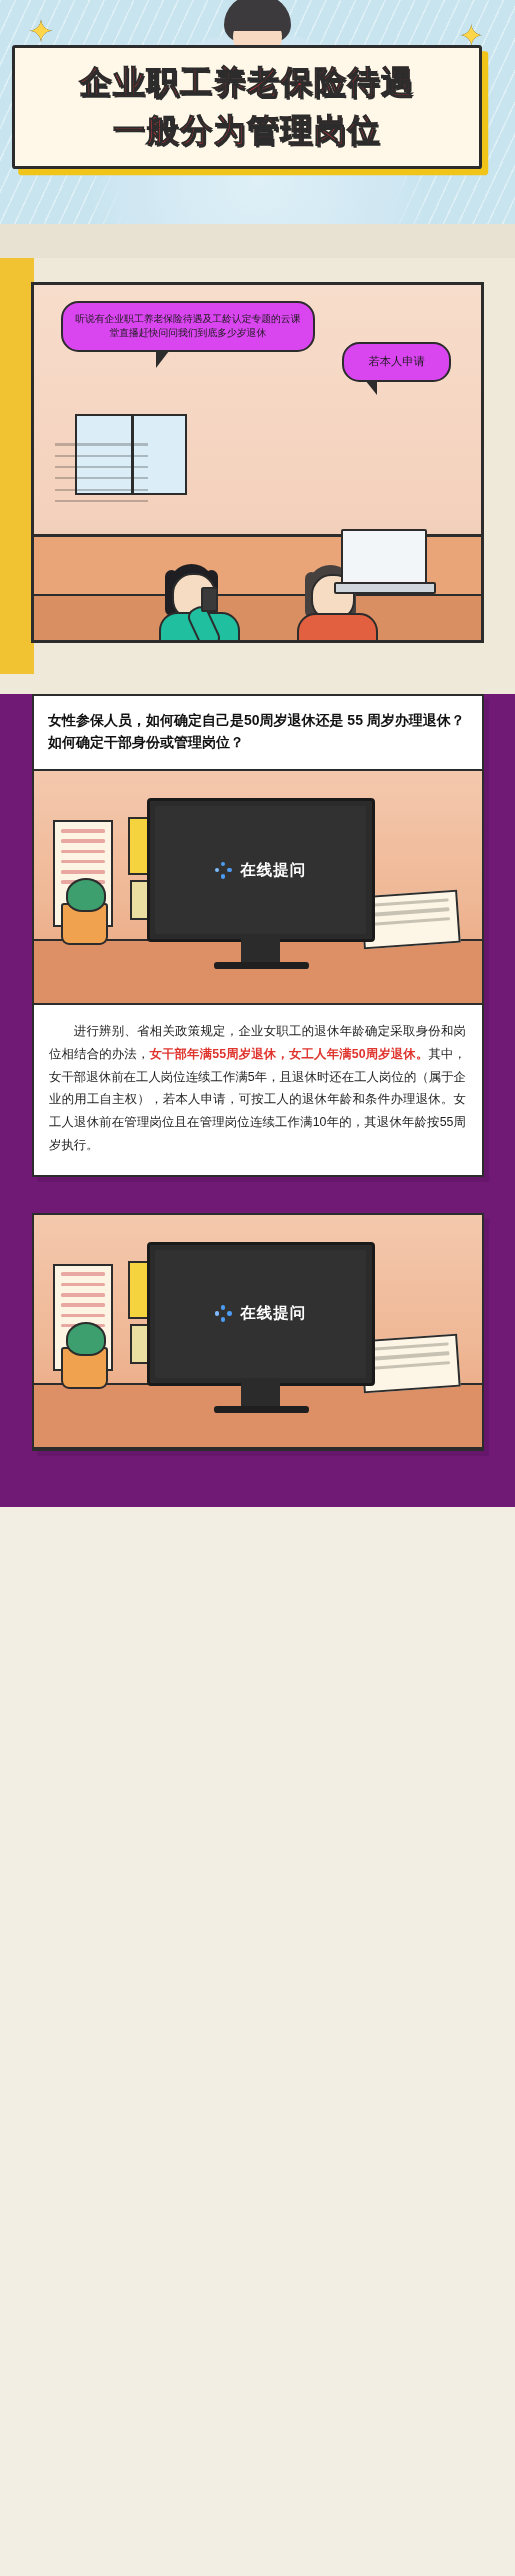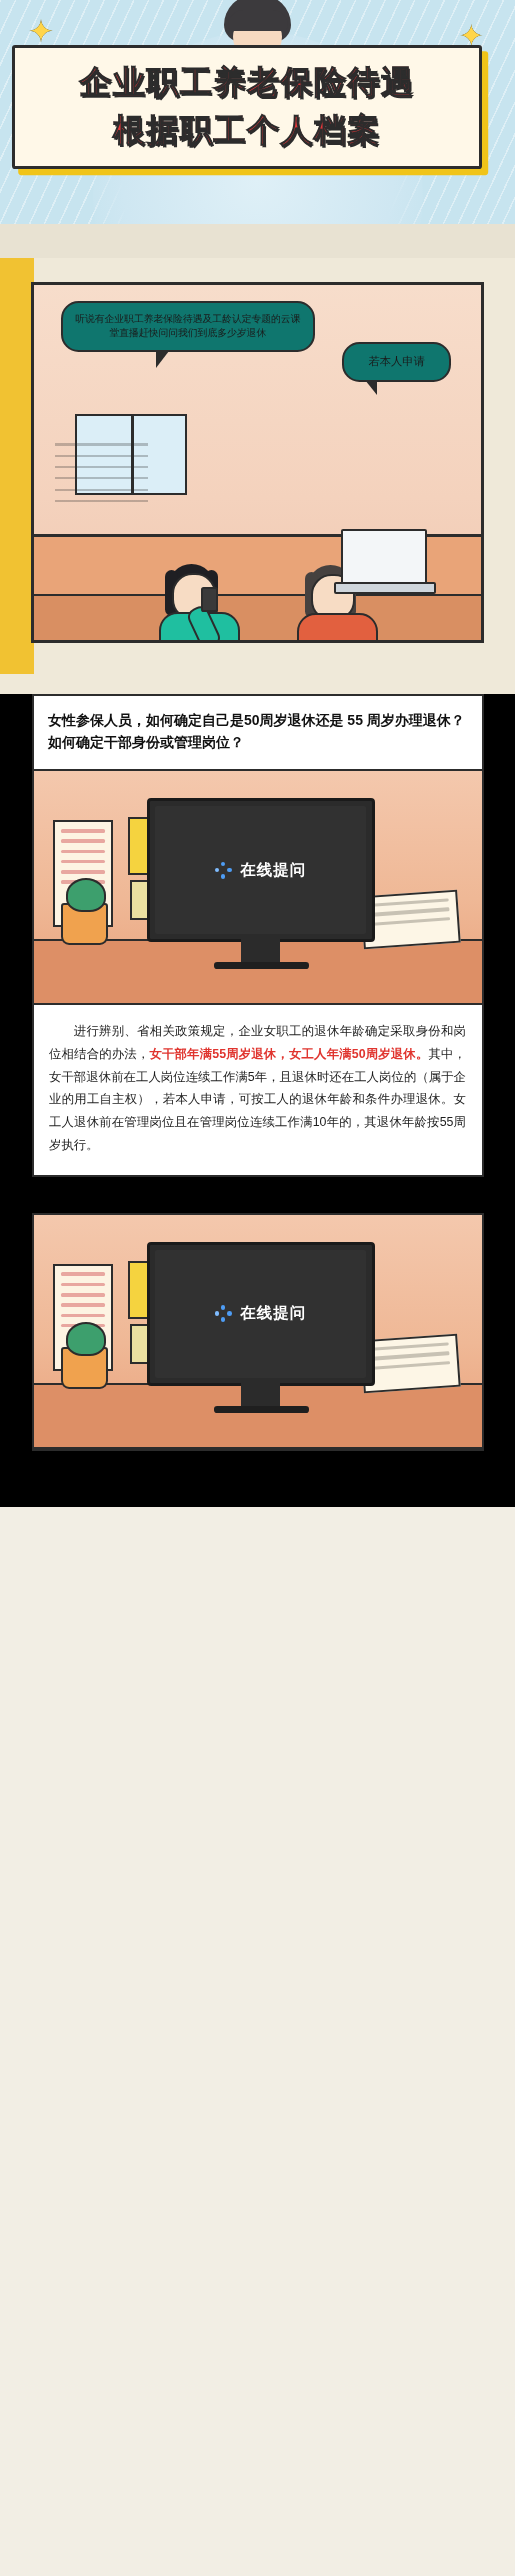--- a/index.html
+++ b/index.html
@@ -290,21 +290,21 @@
   }
   .char-b { left: 268px; }
   .char-b .hair-top { left: 5.2px; top: -14.4px; background: #46413f; }
   .char-b .head     { left: 9.3px; top: -5.2px; }
   .char-b .hair-side.l { left: 3.1px;  top: -7.2px; background: #46413f; }
   .char-b .hair-side.r { left: 41px; top: -7.2px; background: #46413f; }
   .char-b .torso { left: -5.2px; top: 34px; background: #e2603f; }
 
   .bubble {
     position: absolute;
-    background: #0f766e;
+    background: #d946ef;
     border: 2.1px solid #2c2c2c;
     border-radius: 17.5px;
     padding: 9.3px 11.3px;
     font-size: 9.8px;
     line-height: 1.5;
     color: #1a1a1a;
     text-align: center;
   }
   .bubble:after {
     content: "";
@@ -335,21 +335,21 @@
     position: absolute;
     left: 20.6px; top: 155px;
     width: 93px; height: 62px;
     background: repeating-linear-gradient(0deg, rgba(44,44,44,.55) 0 2.1px, rgba(0,0,0,0) 2.1px 11.3px);
     opacity: .5;
   }
 
   
   .qa-section {
     padding: 0 0 20.6px;
-    background: #000000;
+    background: #701a75;
   }
   .qa-card {
     position: relative;
     margin: 0 auto 36px;
     width: 448px;
     background: #ffffff;
     border: 2.6px solid #2c2c2c;
     box-shadow: 5.2px 5.2px 0 rgba(0,0,0,.08);
   }
   .qa-question {
@@ -543,21 +543,21 @@
       <div class="hand-r"></div>
     </div>
 
     <span class="sparkle s1">✦</span>
     <span class="sparkle s2">✦</span>
     <span class="sparkle s3">✦</span>
     <span class="sparkle s4">✦</span>
 
     <div class="banner">
       <div class="banner-line">企业职工养老保险待遇</div>
-      <div class="banner-line">根据职工个人档案</div>
+      <div class="banner-line">一般分为管理岗位</div>
     </div>
 
     <div class="header-bottom"></div>
   </div>
 
   <div class="comic-section">
     <div class="comic-accent-left"></div>
     <div class="comic-frame">
       <div class="room-wall"></div>
       <div class="room-window"></div>

